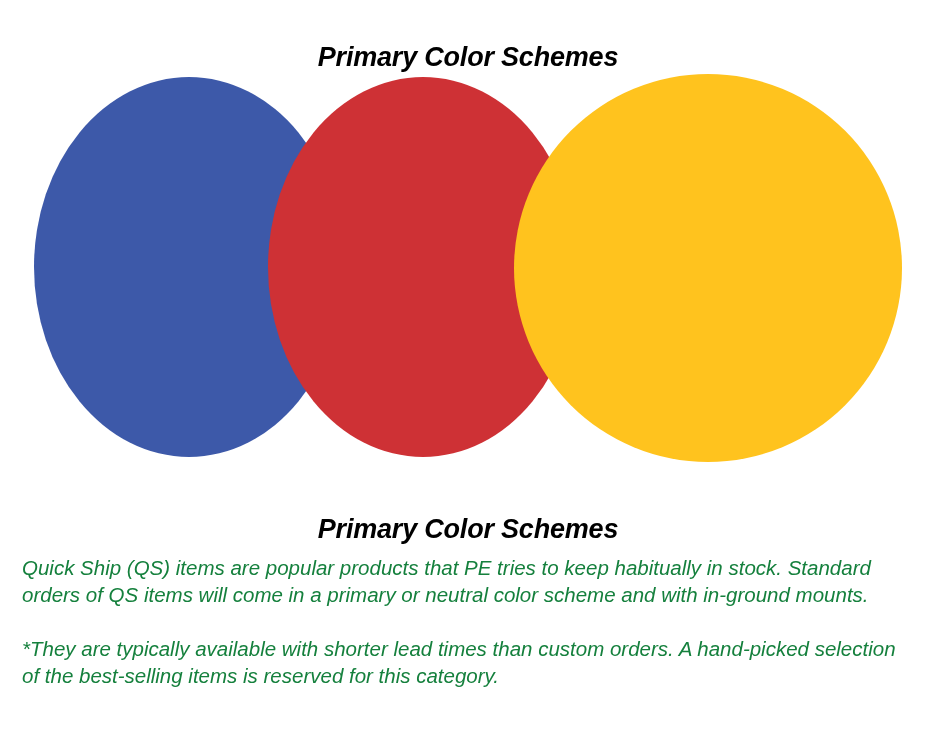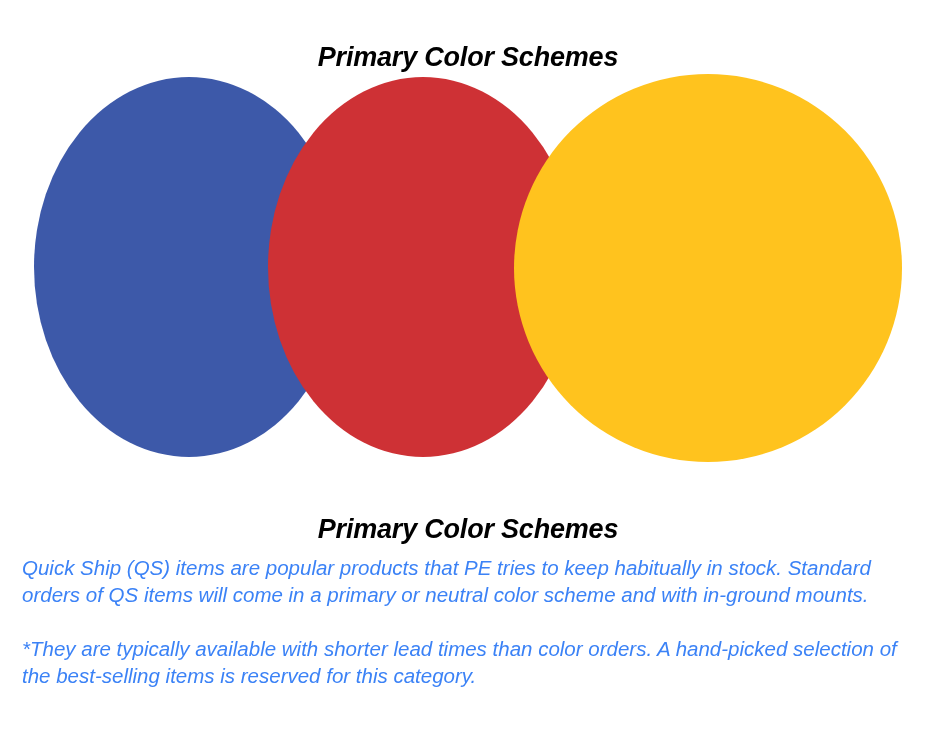--- a/index.html
+++ b/index.html
@@ -83,21 +83,21 @@
   }
 
   
   .body-copy {
     position: absolute;
     left: 22px;
     top: 554px;
     width: 890px;
     font-size: 20.5px;
     line-height: 27px;
-    color: #3b82f6;
+    color: #15803d;
   }
   .para {
     margin: 0;
   }
   .para + .para {
     margin-top: 27px;
   }
 </style>
 </head>
 <body>
@@ -109,16 +109,16 @@
   <div class="venn">
     <div class="circle circle-blue" style="background: rgb(61, 89, 169);"></div>
     <div class="circle circle-red" style="background: rgb(206, 49, 53);"></div>
     <div class="circle circle-yellow" style="background: rgb(255, 195, 30);"></div>
   </div>
 
   <h2 class="title title-bottom">Primary Color Schemes</h2>
 
   <div class="body-copy">
     <p class="para">Quick Ship (QS) items are popular products that PE tries to keep habitually in stock. Standard orders of QS items will come in a primary or neutral color scheme and with in-ground mounts.</p>
-    <p class="para">*They are typically available with shorter lead times than color orders. A hand-picked selection of the best-selling items is reserved for this category.</p>
+    <p class="para">*They are typically available with shorter lead times than custom orders. A hand-picked selection of the best-selling items is reserved for this category.</p>
   </div>
 
 </div>
 
 </body></html>

